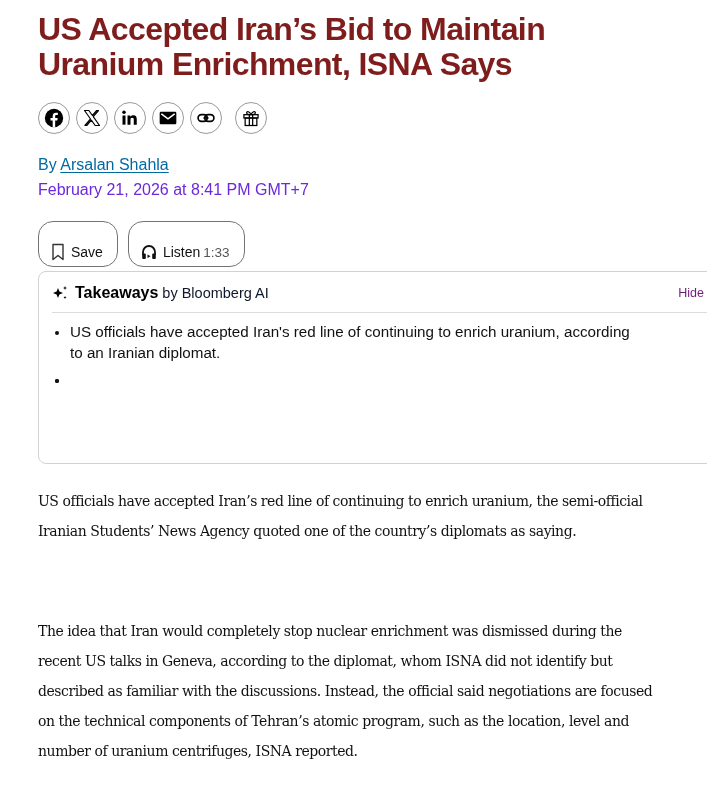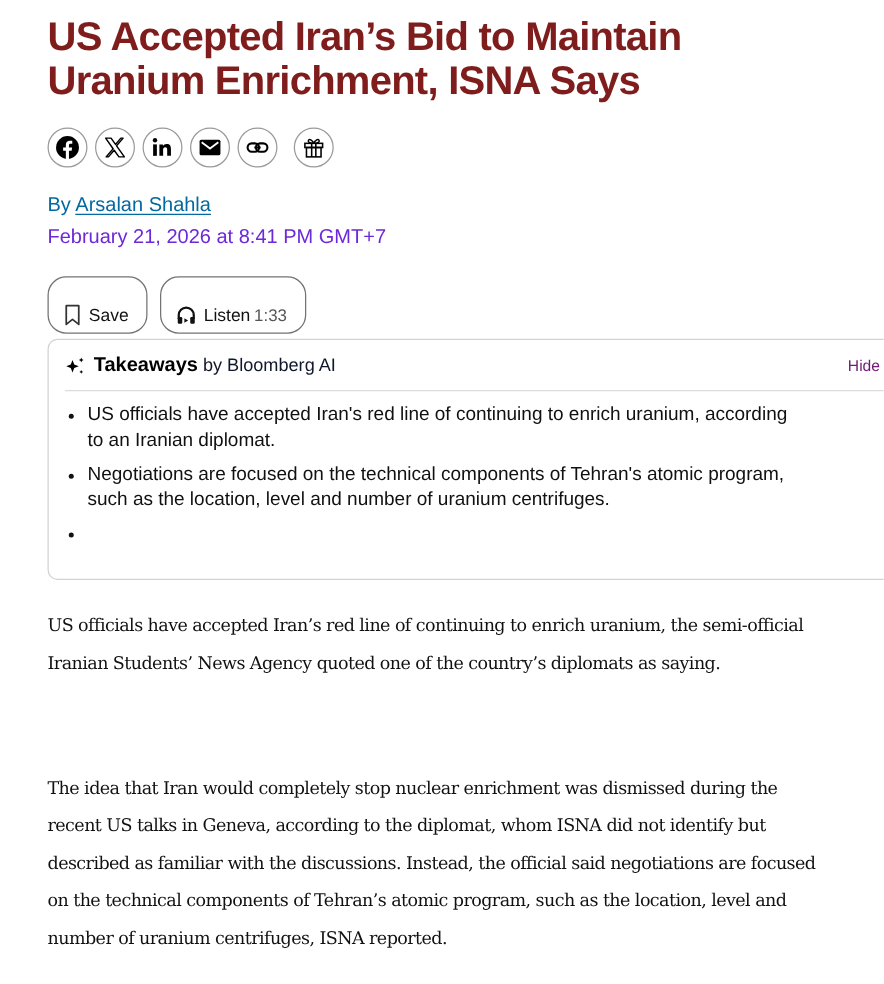--- a/index.html
+++ b/index.html
@@ -158,21 +158,21 @@
     </div>
     <div class="tk-hide">
       <span>Hide</span>
       <svg width="10" height="7" viewBox="0 0 10 7">
         <path d="M1 6l4-4 4 4" fill="none" stroke="#888" stroke-width="1.2"></path>
       </svg>
     </div>
     <div class="tk-sep"></div>
     <ul class="tk-list">
       <li><span class="dot"></span><span>US officials have accepted Iran's red line of continuing to enrich uranium, according to an Iranian diplomat.</span></li>
-      <li><span class="dot"></span><span>Negotiations are focused on the technical components of Tehran's atomic program, such as the location, level and number of uranium centrifuges.</span></li>
+      <li><span class="dot"></span></li>
       <li><span class="dot"></span></li>
     </ul>
   </div>
 
   <p class="body-text p1">US officials have accepted Iran’s red line of continuing to enrich uranium, the semi-official Iranian Students’ News Agency quoted one of the country’s diplomats as saying.</p>
   <p class="body-text p2">The idea that Iran would completely stop nuclear enrichment was dismissed during the recent US talks in Geneva, according to the diplomat, whom ISNA did not identify but described as familiar with the discussions. Instead, the official said negotiations are focused on the technical components of Tehran’s atomic program, such as the location, level and number of uranium centrifuges, ISNA reported.</p>
 
 </div>
 
 </body></html>

